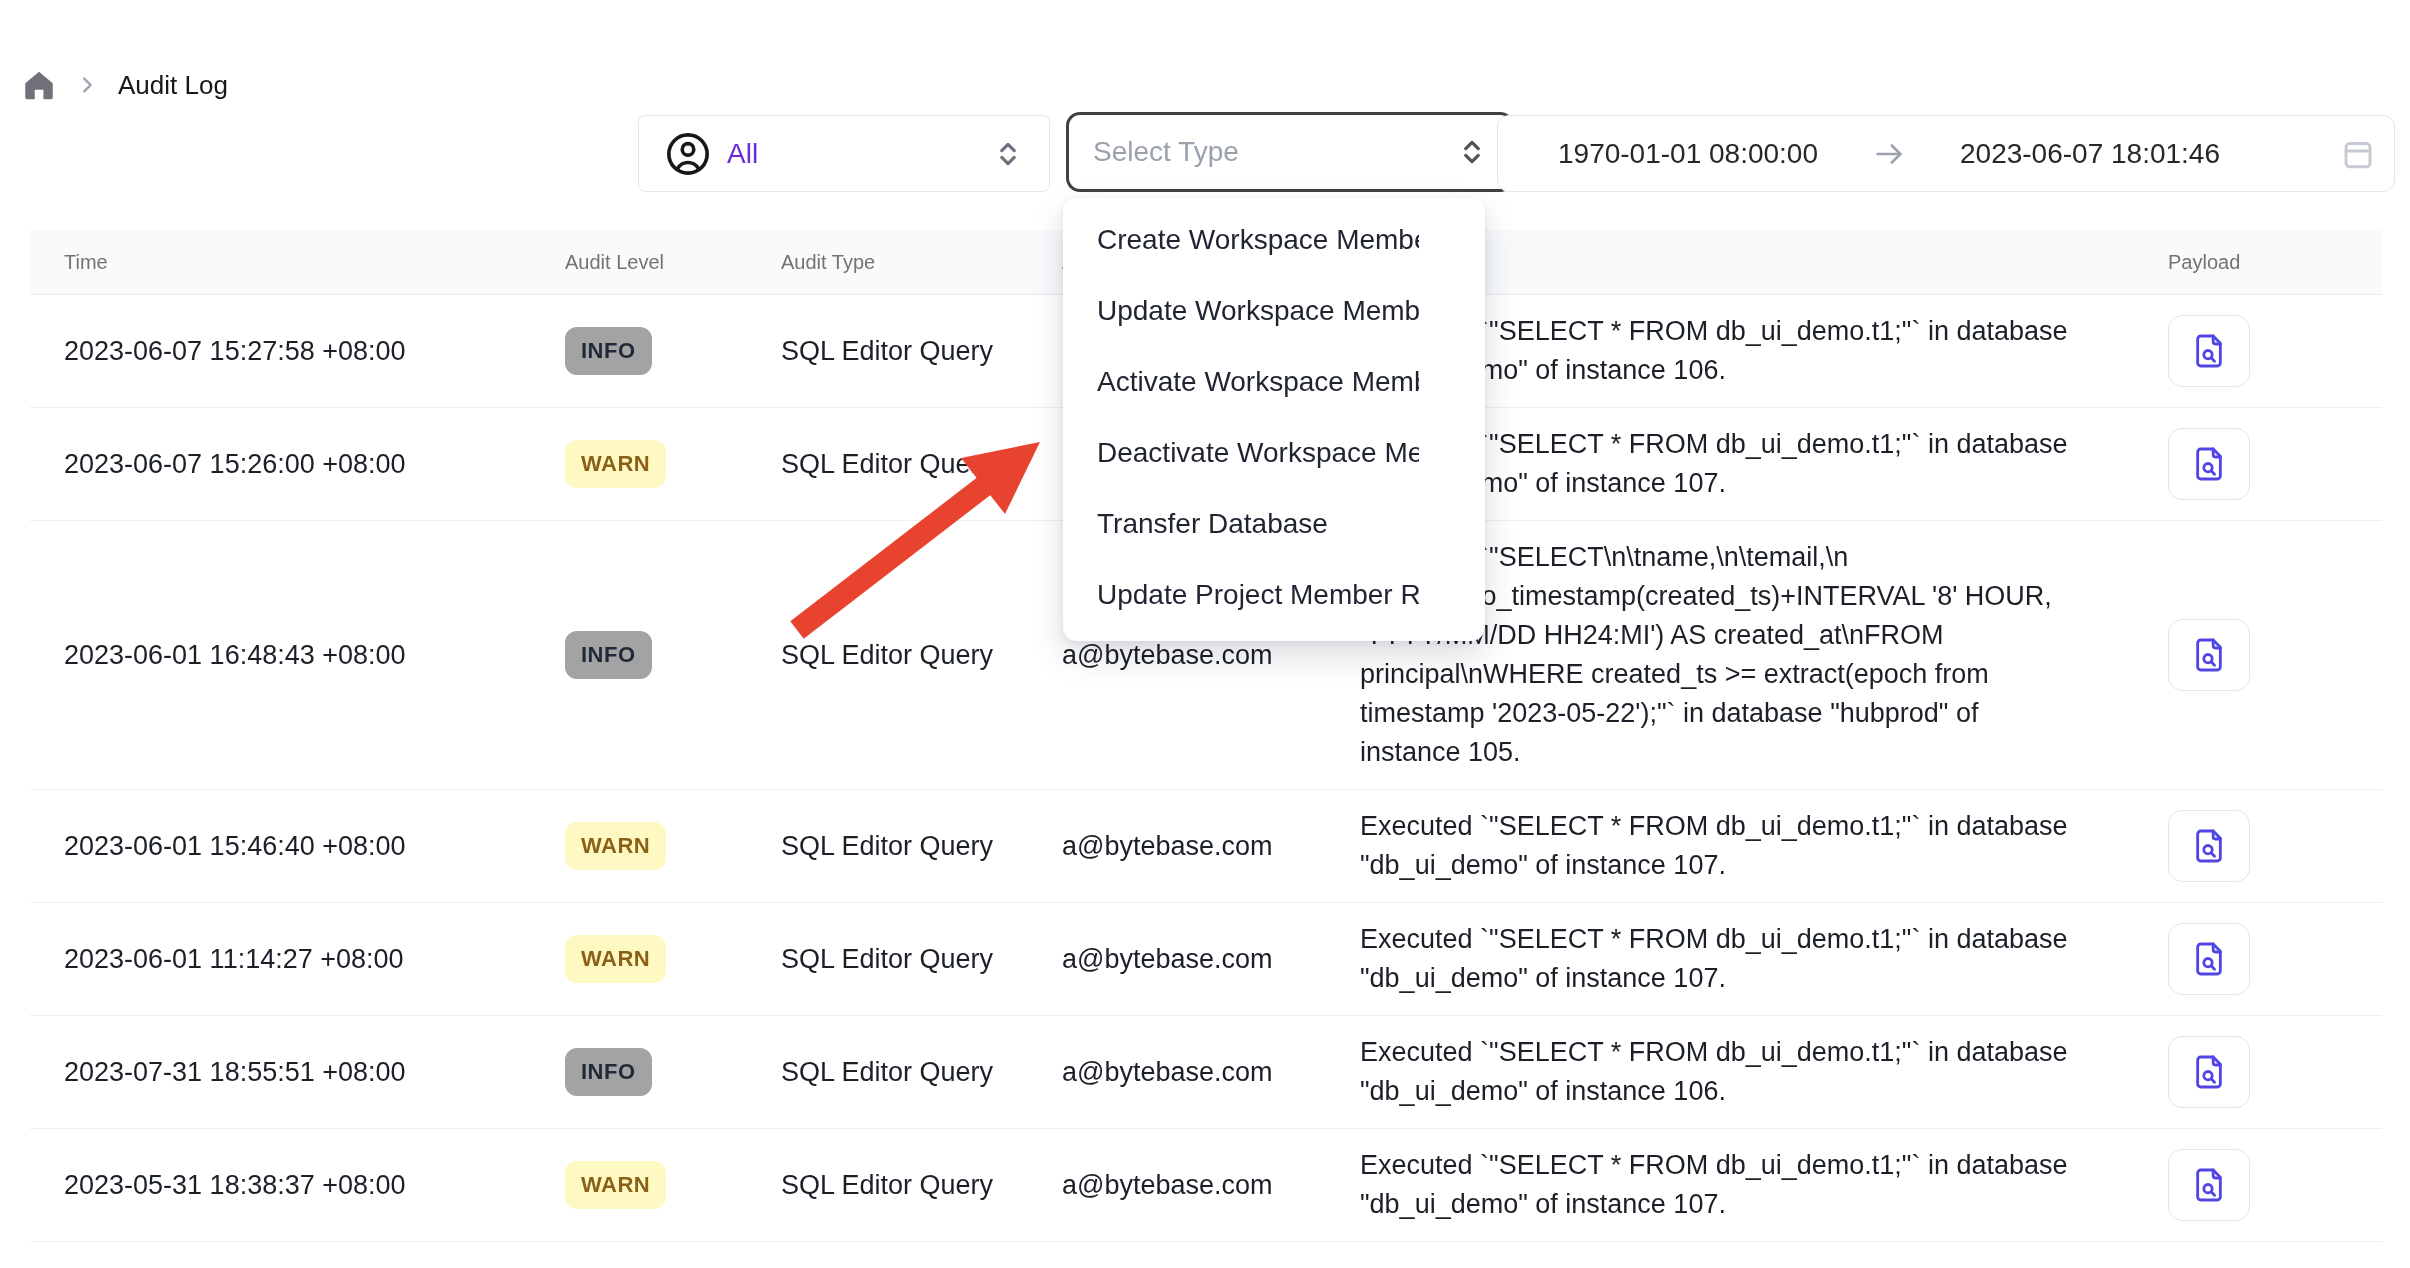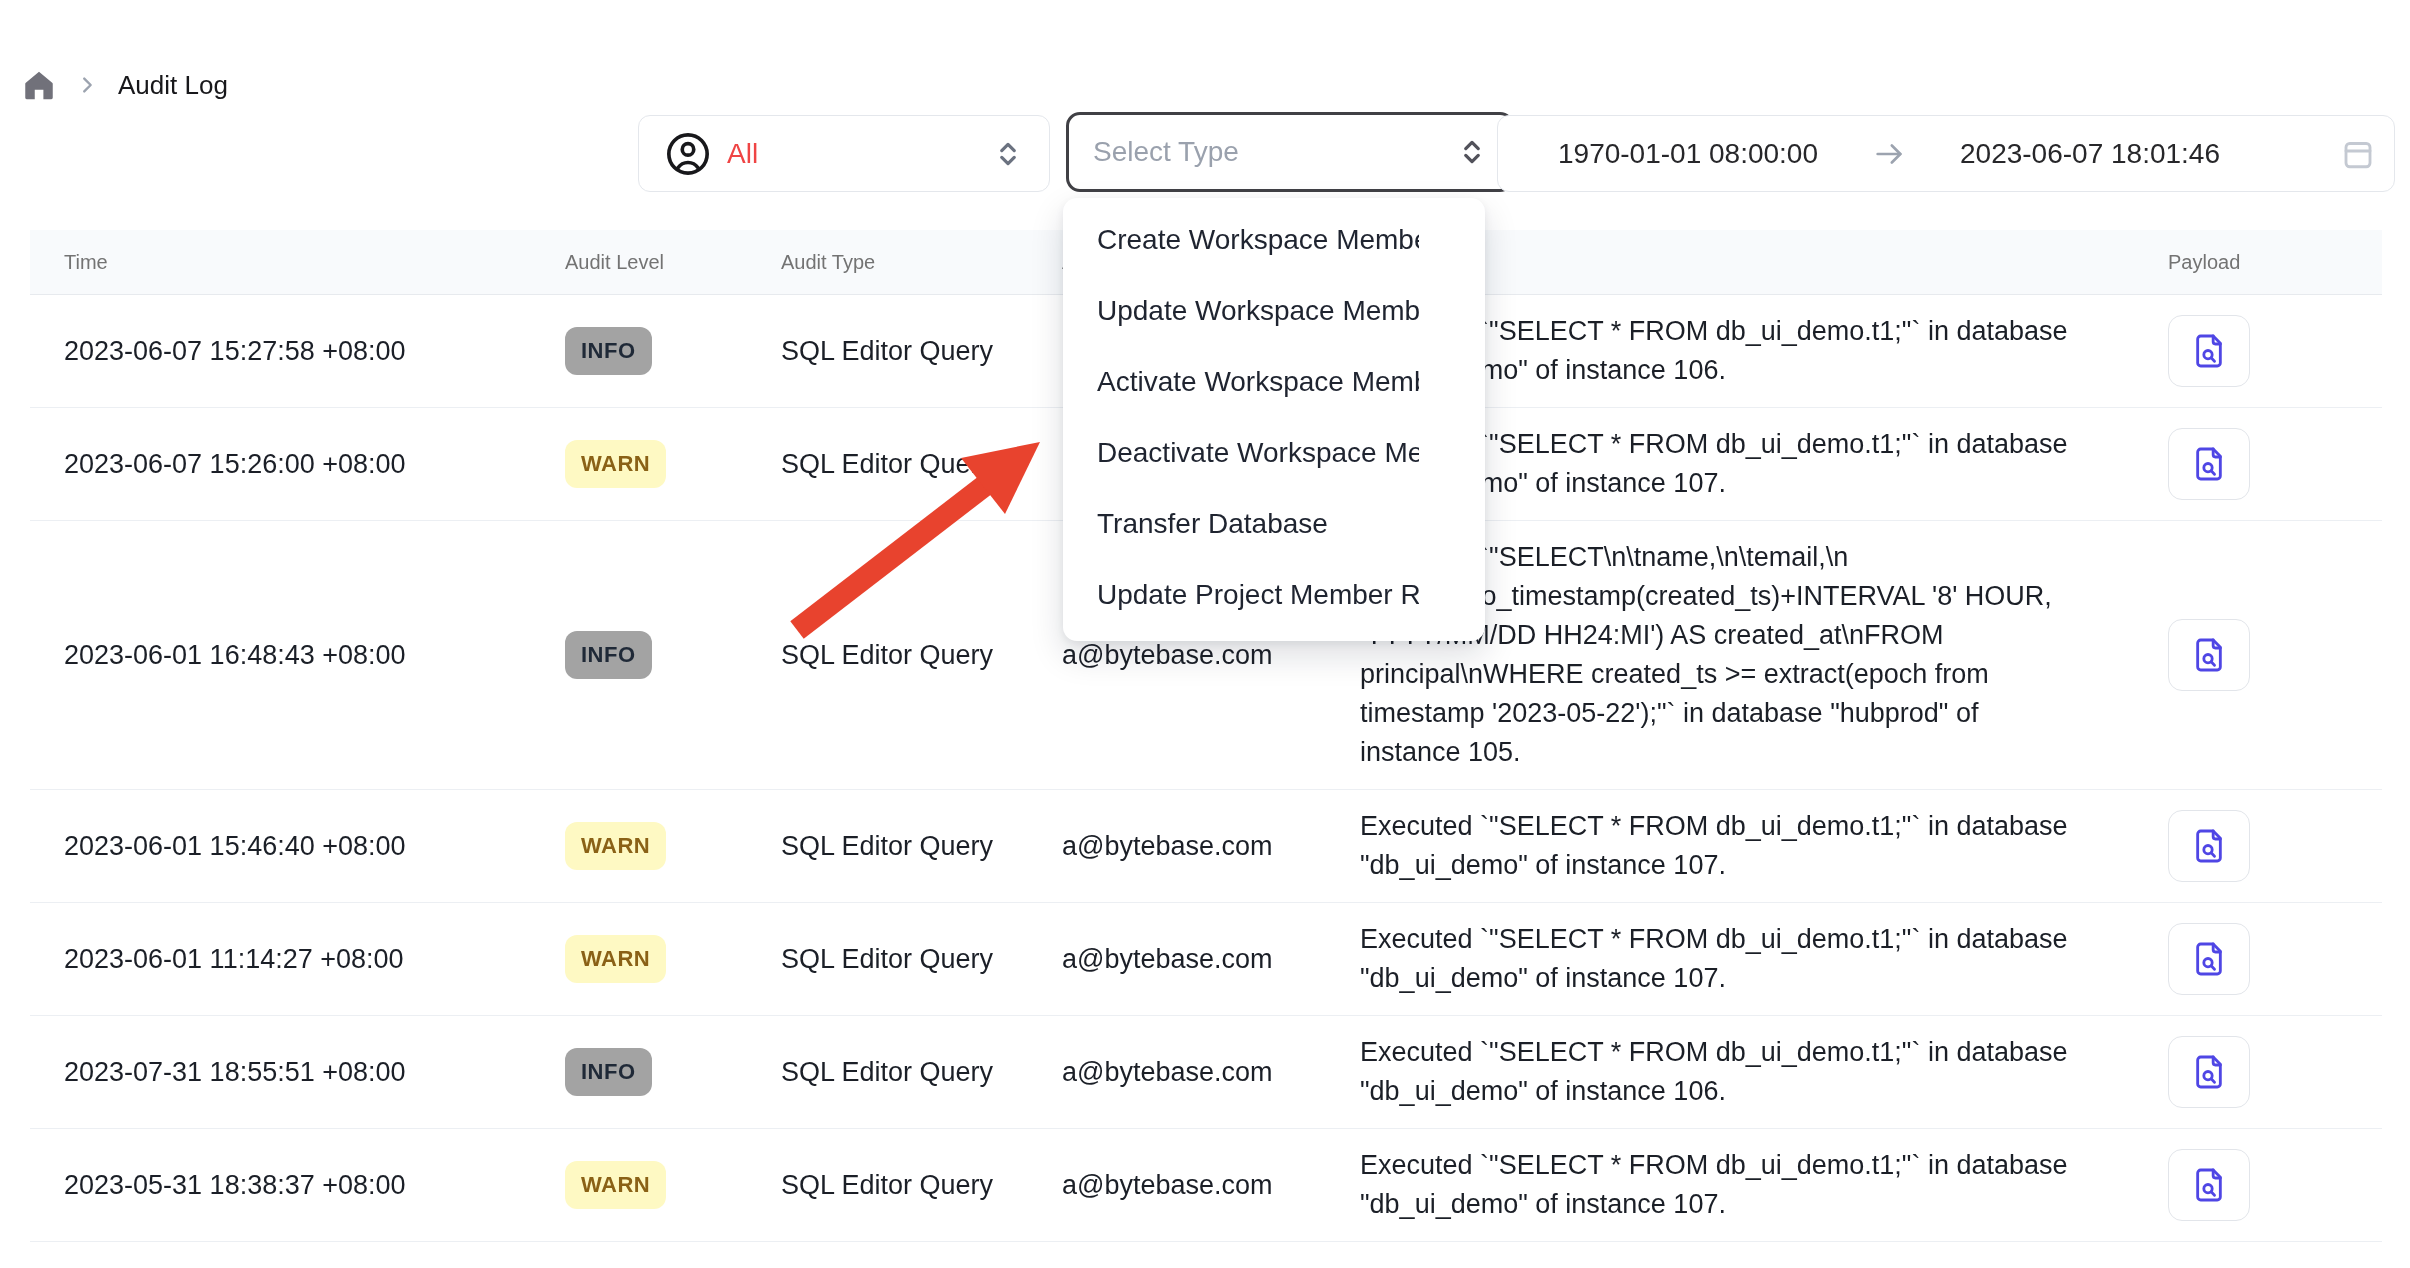--- a/index.html
+++ b/index.html
@@ -6,21 +6,21 @@
   .page{position:relative;width:2410px;height:1268px;overflow:hidden;background:#fff;
         font-family:"Liberation Sans", sans-serif;color:#1b1f27;}
 
   
   .breadcrumb{position:absolute;left:22px;top:24px;display:flex;align-items:center;gap:20px;margin-top:44px;}
   .crumb-title{font-size:26px;font-weight:500;color:#18181b;}
 
   
   .fbox{position:absolute;box-sizing:border-box;background:#fff;border:1.5px solid #e4e7ec;
         border-radius:12px;display:flex;align-items:center;font-size:28px;}
-  .all-box{left:638px;top:115px;width:412px;height:77px;padding:18px 26px;gap:16px;color:#ef4444;}
+  .all-box{left:638px;top:115px;width:412px;height:77px;padding:18px 26px;gap:16px;color:#6d28d9;border-radius:7px;}
   .type-box{left:1066px;top:112px;width:448px;height:80px;padding:0 24px;border:3px solid #404045;border-radius:14px;}
   .type-box .placeholder{color:#9aa1ad;}
   .date-box{left:1497px;top:115px;width:898px;height:77px;padding:0 18px 0 60px;color:#27272a;text-align:center;}
   .date-box .range-arrow{margin:0 54px;display:flex;align-items:center;}
   .date-box .cal{margin-left:auto;display:flex;align-items:center;}
   .chev{margin-left:auto;display:flex;align-items:center;}
 
   
   .dropdown{position:absolute;left:1063px;top:198px;width:422px;height:443px;background:#fff;
             border-radius:14px;box-shadow:0 14px 34px rgba(15,23,42,.14),0 3px 8px rgba(15,23,42,.07);

